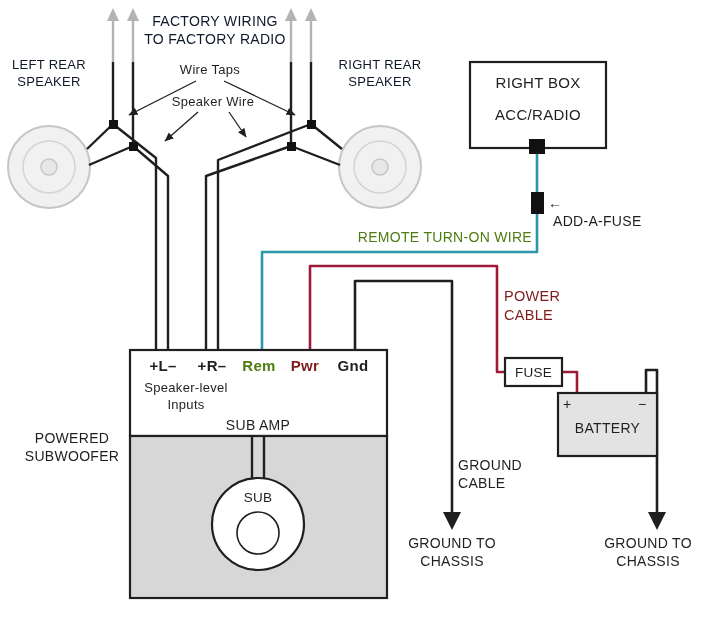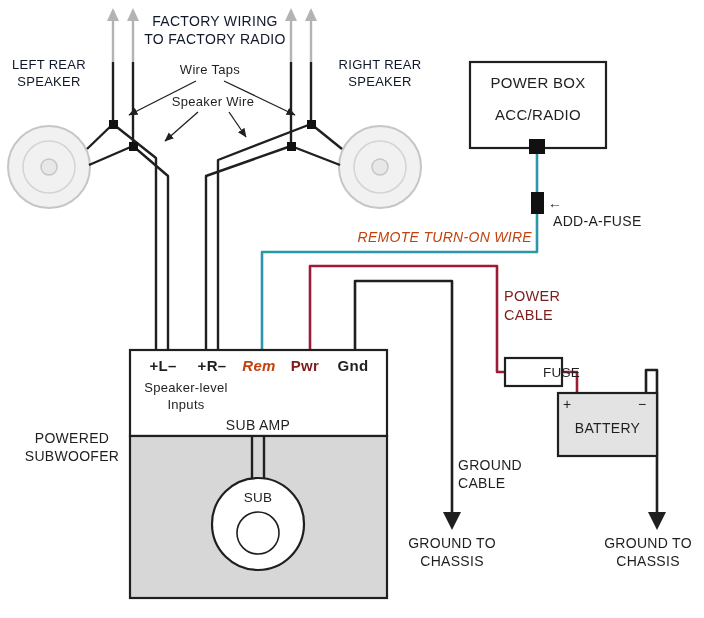--- a/index.html
+++ b/index.html
@@ -9,21 +9,21 @@
     overflow:hidden; color:#1f1f1f;
   }
   .stage svg { position:absolute; left:0; top:0; }
   .lbl {
     position:absolute; white-space:pre-line; line-height:1.3;
     letter-spacing:0.3px;
   }
   .c { text-align:center; }
   .r { text-align:right; }
   .gray   { color:#0f172a; }
-  .teal   { color:#c2410c;font-style:italic; }
+  .teal   { color:#4d7c0f; }
   .maroon { color:#7f1d1d; }
   .term   { font-weight:600; font-size:15px; }
   .f13    { font-size:13px; }
   .f135   { font-size:13.5px; }
   .f14    { font-size:14px; }
   .f15    { font-size:15px; }
 </style>
 </head>
 <body>
 
@@ -123,21 +123,21 @@
   <div class="lbl c gray f13" style="left:3px; top:57px; width:92px;">LEFT REAR
 SPEAKER</div>
 
   <div class="lbl c gray f13" style="left:334px; top:57px; width:92px;">RIGHT REAR
 SPEAKER</div>
 
   <div class="lbl c f13" style="left:170px; top:62px; width:80px;">Wire Taps</div>
 
   <div class="lbl c f13" style="left:168px; top:94px; width:90px;">Speaker Wire</div>
 
-  <div class="lbl c f15" style="left:478px; top:73px; width:120px;">POWER BOX</div>
+  <div class="lbl c f15" style="left:478px; top:73px; width:120px;">RIGHT BOX</div>
 
   <div class="lbl c f15" style="left:478px; top:105px; width:120px;">ACC/RADIO</div>
 
   <div class="lbl f14" style="left:548px; top:176px;">
     <span>←</span>
     <span style="margin-left:5px;">ADD-A-FUSE</span>
   </div>
 
   <div class="lbl r teal f14" style="left:350px; top:228px; width:182px;">REMOTE TURN-ON WIRE</div>
 
@@ -153,21 +153,21 @@
   <div class="lbl c f14" style="left:208px; top:416px; width:100px;">SUB AMP</div>
 
   <div class="lbl c f13" style="left:136px; top:380px; width:100px;">Speaker-level
 Inputs</div>
 
   <div class="lbl c f14" style="left:18px; top:429px; width:108px;">POWERED
 SUBWOOFER</div>
 
   <div class="lbl c f135" style="left:233px; top:489px; width:50px;">SUB</div>
 
-  <div class="lbl c f135" style="left:505px; top:364px; width:57px;margin-left:28px;">FUSE</div>
+  <div class="lbl c f135" style="left:505px; top:364px; width:57px;">FUSE</div>
 
   <div class="lbl f14" style="left:563px; top:395px;">+</div>
   <div class="lbl f14" style="left:638px; top:395px;">−</div>
   <div class="lbl c f14" style="left:558px; top:419px; width:99px;">BATTERY</div>
 
   <div class="lbl f14" style="left:458px; top:456px; width:90px;">GROUND
 CABLE</div>
 
   <div class="lbl c f14" style="left:397px; top:534px; width:110px;">GROUND TO
 CHASSIS</div>

